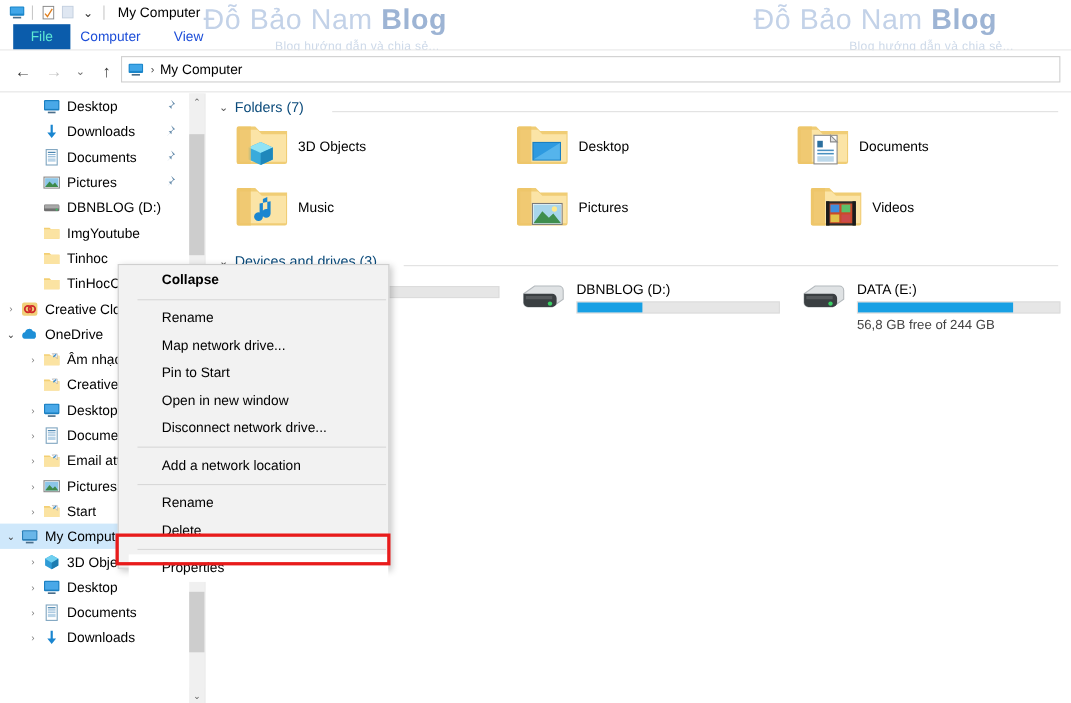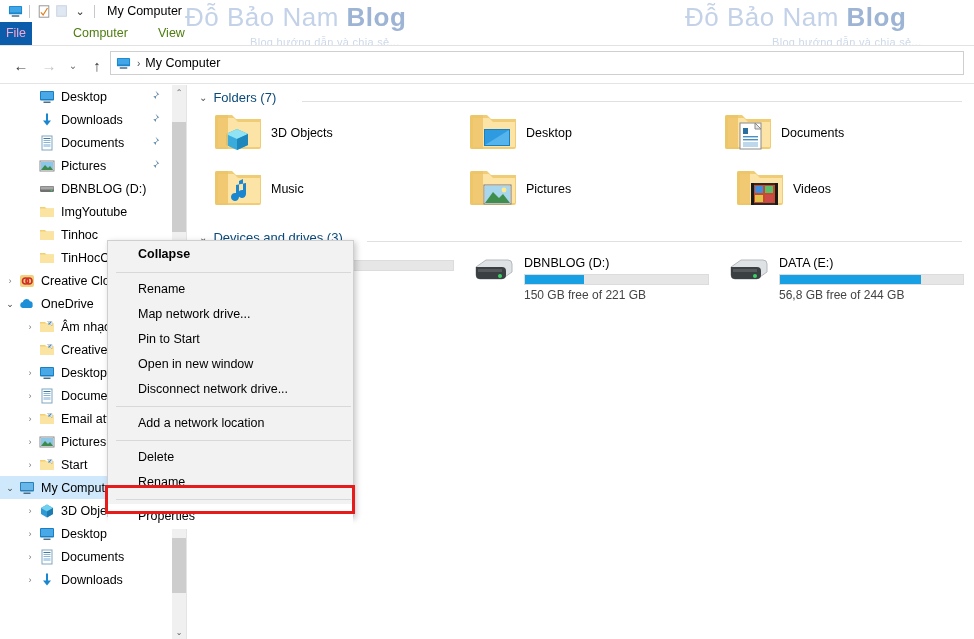--- a/index.html
+++ b/index.html
@@ -26,22 +26,22 @@
   
   .titlebar { position: absolute; left: 0; top: 0; width: 974px; height: 22px; }
   .qat { position: absolute; top: 2px; display: flex; align-items: center; gap: 0; }
   .qat-ico { width: 18px; height: 18px; display: inline-flex; align-items: center; justify-content: center; }
   .sep-v { width: 1px; height: 13px; background: #c8c8c8; margin: 0 5px; }
   .title-text { font-size: 12.5px; color: #000; margin-left: 7px; }
 
   
   .ribbon { position: absolute; left: 0; top: 22px; width: 974px; height: 23px; }
   .tab { position: absolute; top: 0; height: 23px; line-height: 23px; font-size: 12.5px;
-         padding: 0 13px; color: #4d7c0f; cursor: default; }
-  .tab.file { background: #0b5cab; color: #f9a8d4; left: 0; width: 32px; text-align: center; padding: 0; }
+         padding: 0 13px; color: #1d4ed8; cursor: default; }
+  .tab.file { background: #0b5cab; color: #5eead4; left: 12px; width: 52px; text-align: center; padding: 0; }
   .tab.t-computer { left: 60px; }
   .tab.t-view { left: 145px; }
   .ribbon-underline { position: absolute; left: 0; top: 45px; width: 974px; height: 1px; background: #e2e2e2; }
 
   
   .addrbar { position: absolute; left: 0; top: 46px; width: 974px; height: 36px; background: #fff; }
   .nav-btn { position: absolute; top: 10px; width: 22px; height: 18px; display: flex;
              align-items: center; justify-content: center; font-size: 15px; color: #3b3b3b; }
   #nav-back { left: 10px; }
   #nav-fwd { left: 38px; color: #c4c4c4; }
@@ -89,21 +89,21 @@
   .ditem .dicon { width: 48px; height: 48px; flex: 0 0 48px; position: relative; }
   .ditem .dbody { margin-left: 6px; padding-top: 3px; }
   .ditem .dname { font-size: 12.5px; color: #000; white-space: nowrap; }
   .bar-out { width: 185px; height: 11px; background: #e6e6e6; border: 1px solid #dcdcdc; margin-top: 4px; }
   .bar-in { height: 100%; background: #18a0e4; }
   .dfree { font-size: 12px; color: #444; margin-top: 3px; white-space: nowrap; }
 
   
   .ctxmenu { position: absolute; left: 107px; top: 240px; width: 247px; height: 277px;
              background: #f2f2f2; border: 1px solid #cfcfcf;
-             box-shadow: 2px 2px 6px rgba(0,0,0,.22); z-index: 40; }
+             box-shadow: 2px 2px 6px rgba(0,0,0,.22); z-index: 40; padding-left: 9px; }
   .ctx-item { height: 25px; line-height: 25px; padding-left: 30px;
               font-size: 12.5px; color: #000; white-space: nowrap; }
   .ctx-item.bold { font-weight: 700; height: 27px; line-height: 27px; }
   .ctx-sep { height: 1px; background: #d8d8d8; margin: 4px 2px 4px 8px; }
   .ctx-item.hl { background: #ffffff; }
 
   .redbox { position: absolute; left: 105px; top: 485px; width: 250px; height: 29px;
             border: 3px solid #e81b1b; z-index: 50; pointer-events: none; }
   svg { display: block; }
 </style>
@@ -595,21 +595,20 @@
               <path d="M6 14 h26 a4 4 0 0 1 4 4 v4 a4 4 0 0 1 -4 4 h-22 a4 4 0 0 1 -4 -4 z" fill="#3a3f42"></path>
               <path d="M8 16 h24 v3 h-24z" fill="#55595c"></path>
               <circle cx="30" cy="23" r="2" fill="#3ad065"></circle>
             </svg>
           </span>
           <span class="dbody">
             <span class="dname" style="display:block">DBNBLOG (D:)</span>
             <span class="bar-out" style="display:block">
               <span class="bar-in" style="display:block;width:32%"></span>
             </span>
-            <span class="dfree" style="display:block">150 GB free of 221 GB</span>
           </span>
         </div>
         <div class="ditem" style="left: 538px; top: 168px;">
           <span class="dicon">
             <svg width="46" height="36" viewBox="0 0 46 36">
               <path d="M6 14 L16 7 h22 a4 4 0 0 1 4 4 v8 l-10 7 h-22 a4 4 0 0 1 -4 -4 z" fill="#dfe2e4" stroke="#b4b9bd"></path>
               <path d="M6 14 h26 a4 4 0 0 1 4 4 v4 a4 4 0 0 1 -4 4 h-22 a4 4 0 0 1 -4 -4 z" fill="#3a3f42"></path>
               <path d="M8 16 h24 v3 h-24z" fill="#55595c"></path>
               <circle cx="30" cy="23" r="2" fill="#3ad065"></circle>
             </svg>
@@ -629,20 +628,20 @@
       <div class="ctx-item bold">Collapse</div>
       <div class="ctx-sep"></div>
       <div class="ctx-item">Rename</div>
       <div class="ctx-item">Map network drive...</div>
       <div class="ctx-item">Pin to Start</div>
       <div class="ctx-item">Open in new window</div>
       <div class="ctx-item">Disconnect network drive...</div>
       <div class="ctx-sep"></div>
       <div class="ctx-item">Add a network location</div>
       <div class="ctx-sep"></div>
+      <div class="ctx-item">Rename</div>
       <div class="ctx-item">Delete</div>
-      <div class="ctx-item">Rename</div>
       <div class="ctx-sep"></div>
       <div class="ctx-item hl">Properties</div>
     </div>
   <div class="redbox"></div>
 
 </div>
 
 </body></html>

